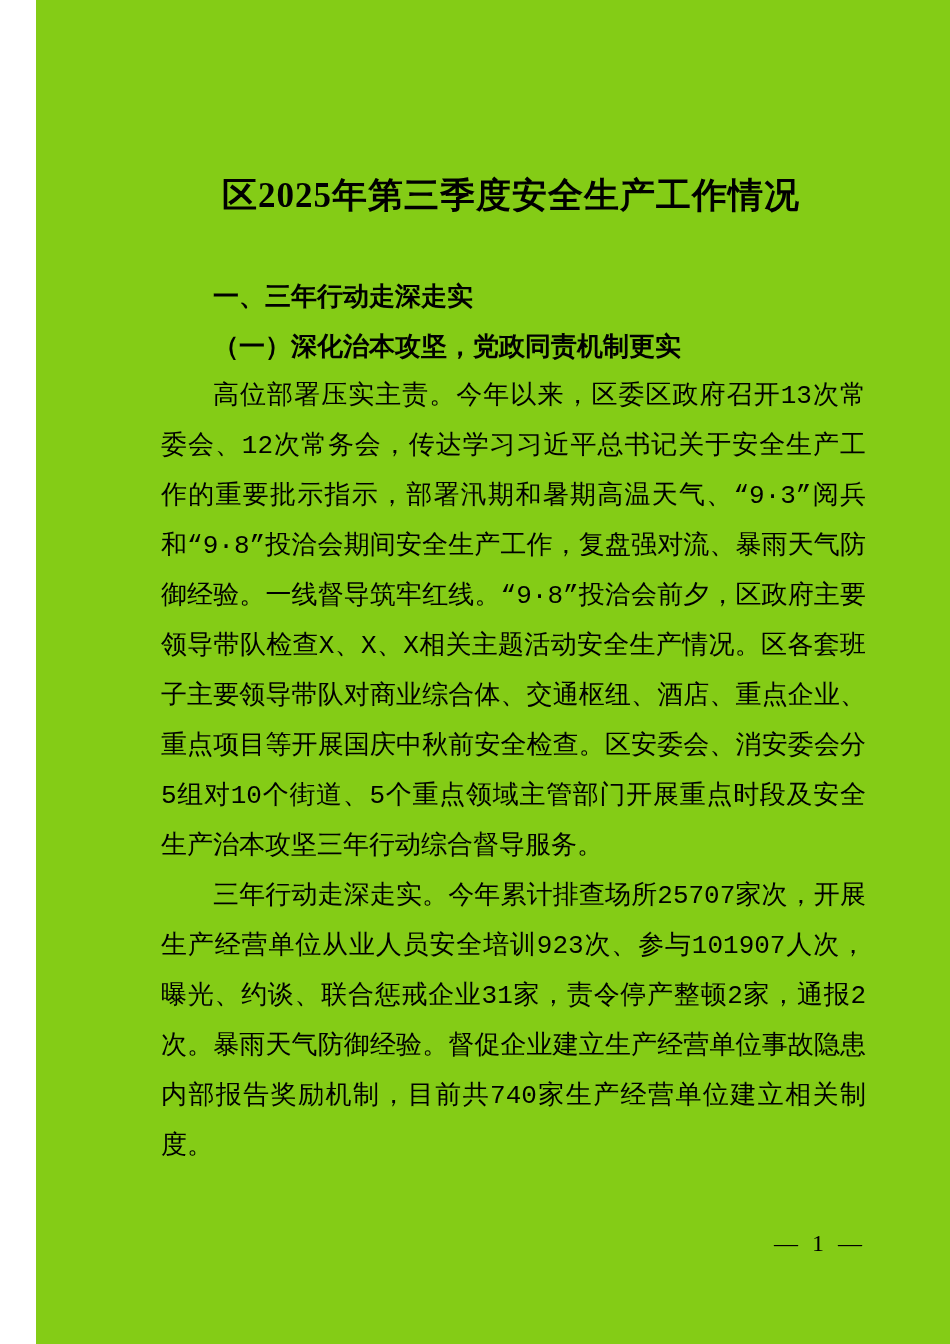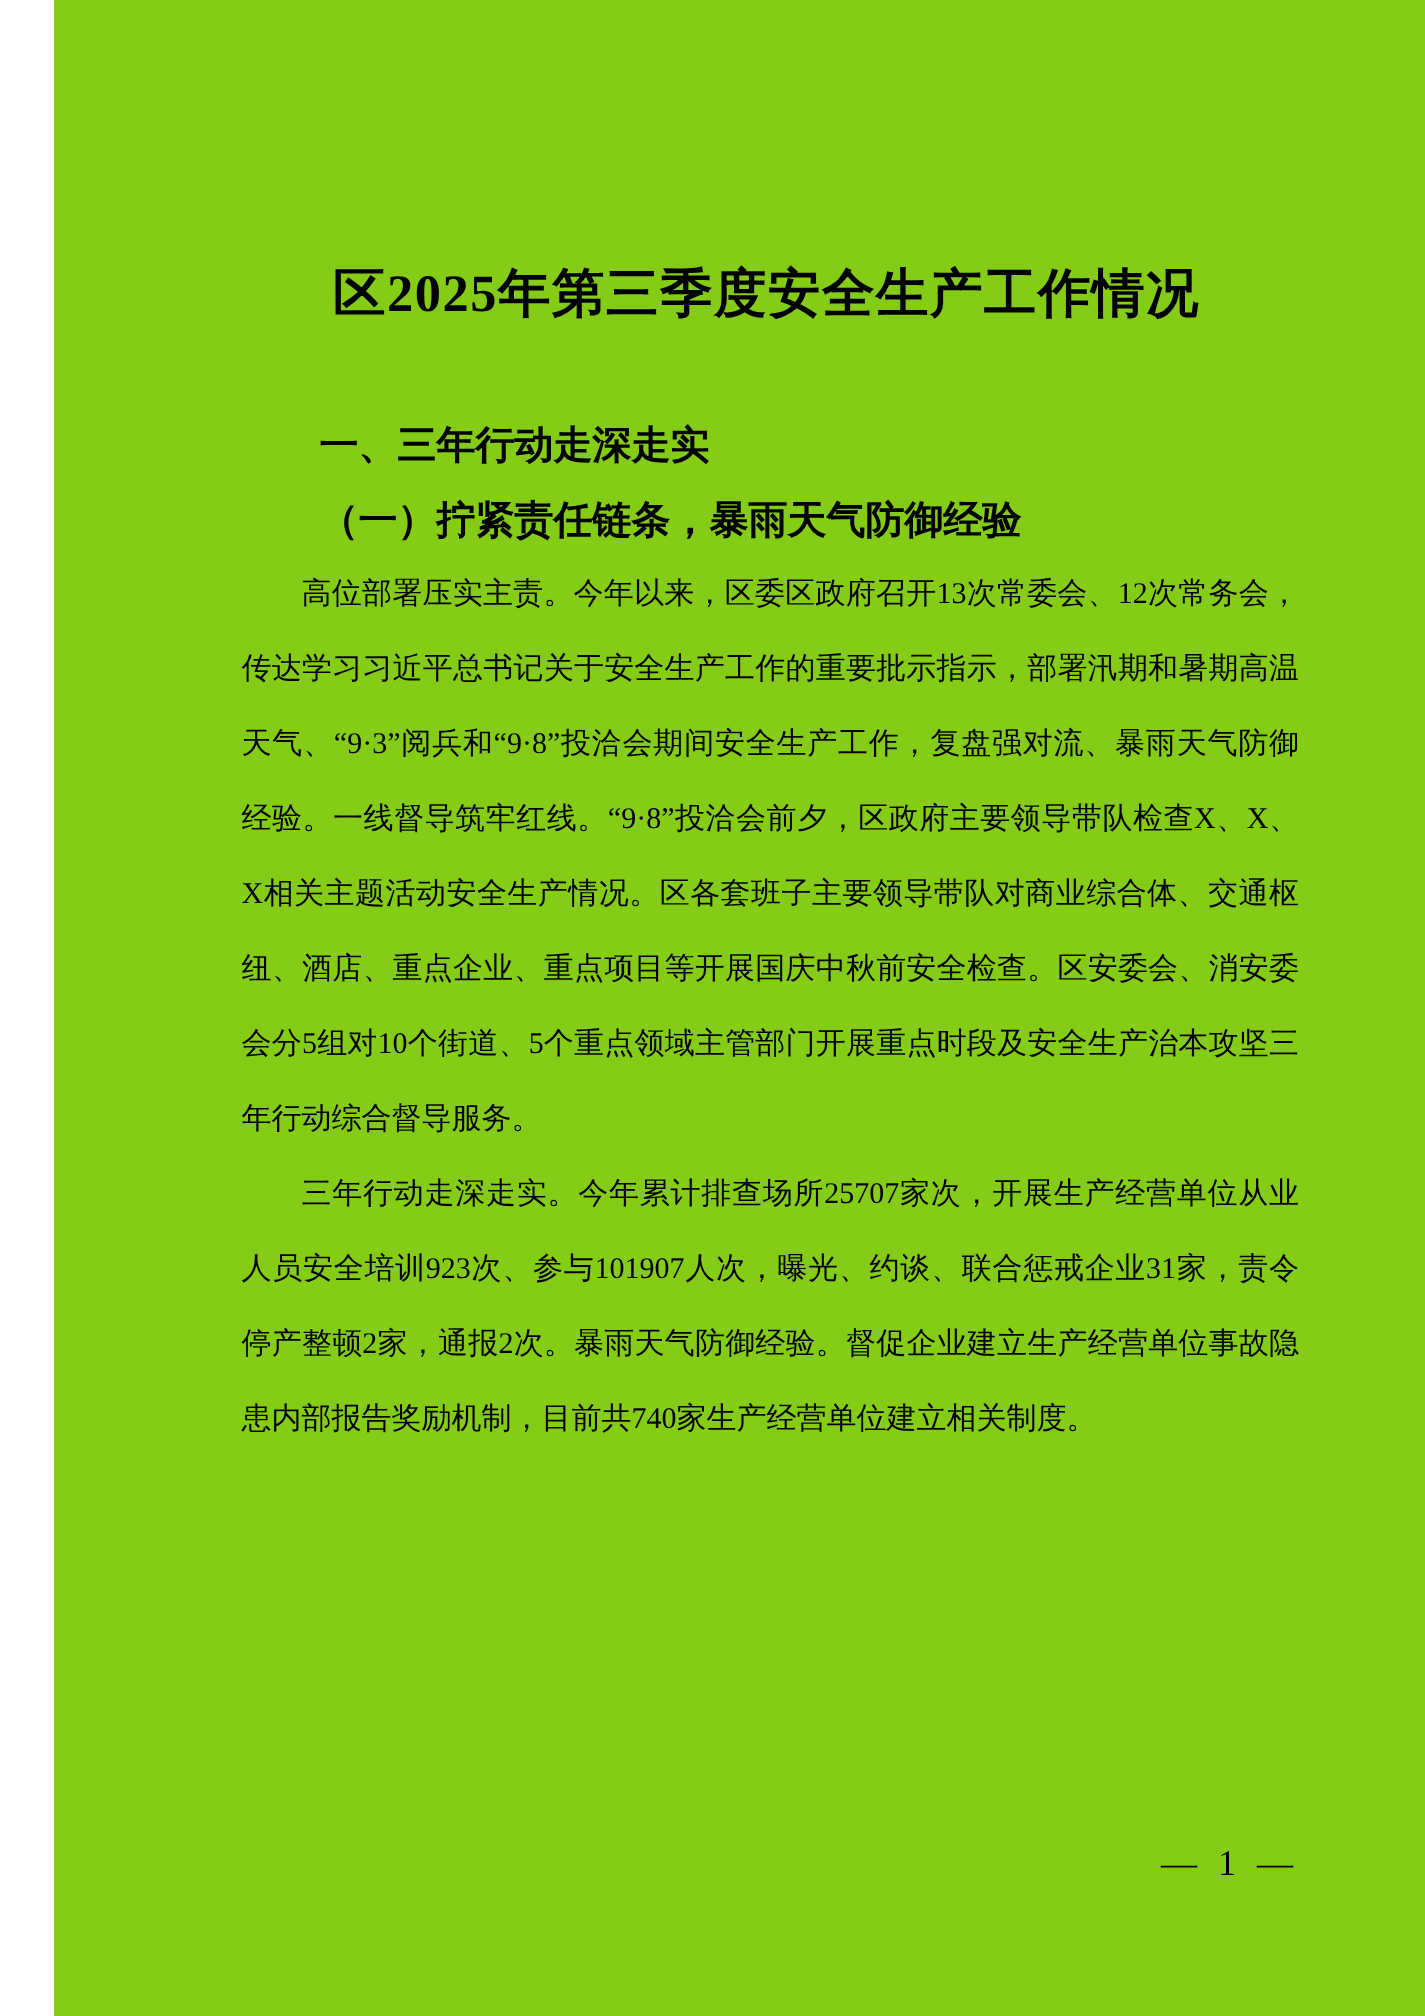--- a/index.html
+++ b/index.html
@@ -45,23 +45,23 @@
     margin: 0;
     font-size: 26px;
     line-height: 50px;
     font-weight: bold;
     text-indent: 2em;
     font-family: "Liberation Sans", sans-serif;
   }
   .body-para {
     margin: 0;
     text-indent: 2em;
-    font-size: 20px;
+    font-size: 26px;
     line-height: 50px;
-    font-family: Liberation Serif, serif;
+    font-family: Liberation Mono, monospace;
   }
   .page-number {
     position: absolute;
     right: 120px;
     top: 1230px;
     font-size: 24px;
     letter-spacing: 4px;
     font-family: "Liberation Serif", serif;
     color: #000000;
   }
@@ -70,21 +70,21 @@
 <body>
 
 <div class="page">
 
   <h1 class="doc-title">区2025年第三季度安全生产工作情况</h1>
 
   <div class="doc-body">
 
     <h2 class="sec-heading">一、三年行动走深走实</h2>
 
-    <h3 class="sub-heading">（一）拧紧责任链条，暴雨天气防御经验</h3>
+    <h3 class="sub-heading">（一）深化治本攻坚，党政同责机制更实</h3>
 
     <p class="body-para">高位部署压实主责。今年以来，区委区政府召开13次常委会、12次常务会，传达学习习近平总书记关于安全生产工作的重要批示指示，部署汛期和暑期高温天气、“9·3”阅兵和“9·8”投洽会期间安全生产工作，复盘强对流、暴雨天气防御经验。一线督导筑牢红线。“9·8”投洽会前夕，区政府主要领导带队检查X、X、X相关主题活动安全生产情况。区各套班子主要领导带队对商业综合体、交通枢纽、酒店、重点企业、重点项目等开展国庆中秋前安全检查。区安委会、消安委会分5组对10个街道、5个重点领域主管部门开展重点时段及安全生产治本攻坚三年行动综合督导服务。</p>
 
 
     <p class="body-para">三年行动走深走实。今年累计排查场所25707家次，开展生产经营单位从业人员安全培训923次、参与101907人次，曝光、约谈、联合惩戒企业31家，责令停产整顿2家，通报2次。暴雨天气防御经验。督促企业建立生产经营单位事故隐患内部报告奖励机制，目前共740家生产经营单位建立相关制度。</p>
 
   </div>
 
   <div class="page-number">—  1  —</div>
 

